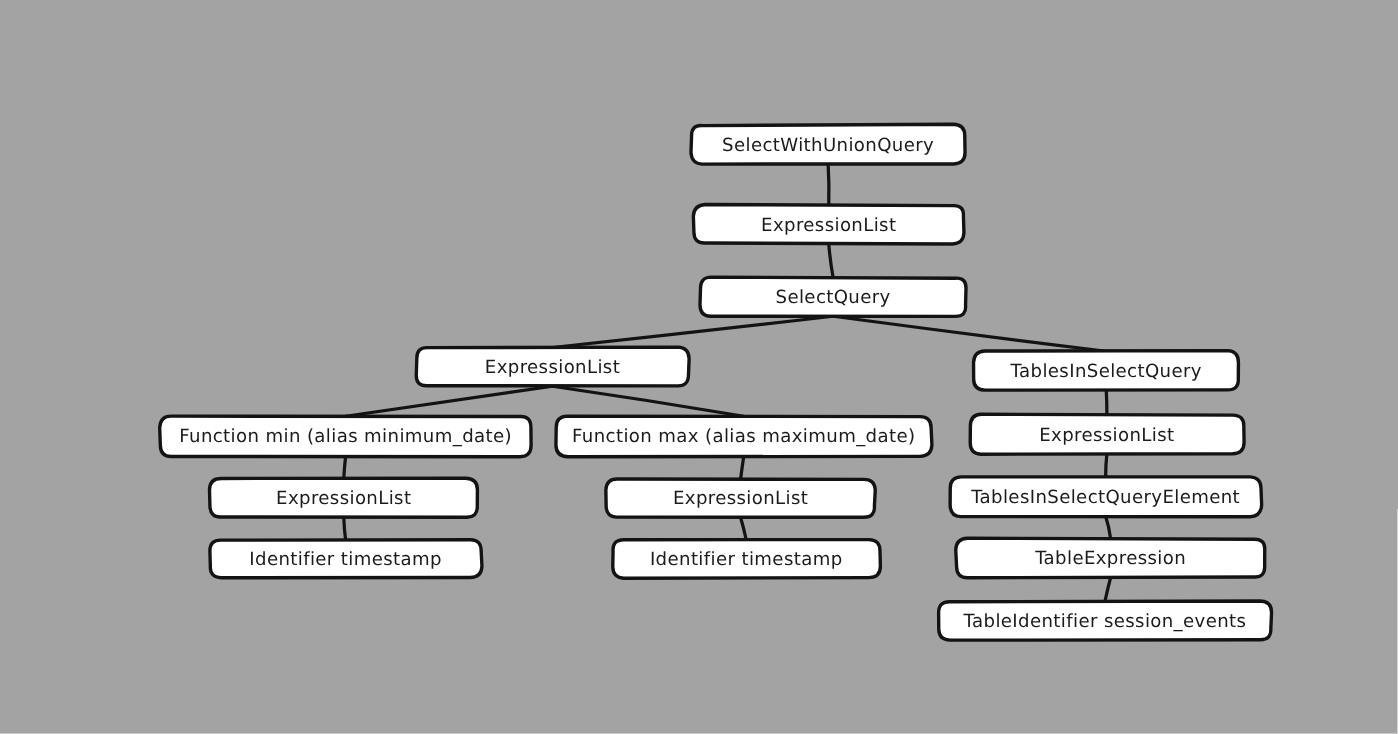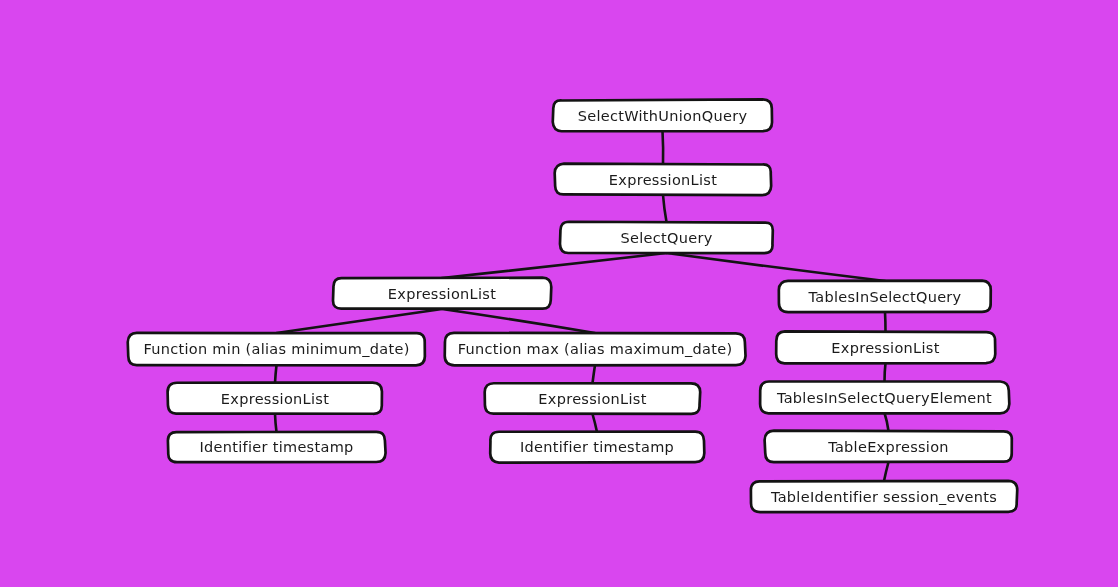--- a/index.html
+++ b/index.html
@@ -11,21 +11,21 @@
   body {
     width: 1118px;
     height: 587px;
     overflow: hidden;
     font-family: "DejaVu Sans", sans-serif;
   }
   #diagram-root {
     position: relative;
     width: 1118px;
     height: 587px;
-    background: #d946ef;
+    background: #a3a3a3;
   }
   svg#tree-svg {
     position: absolute;
     top: 0;
     left: 0;
     width: 1118px;
     height: 587px;
     display: block;
   }
   .edge-line {

